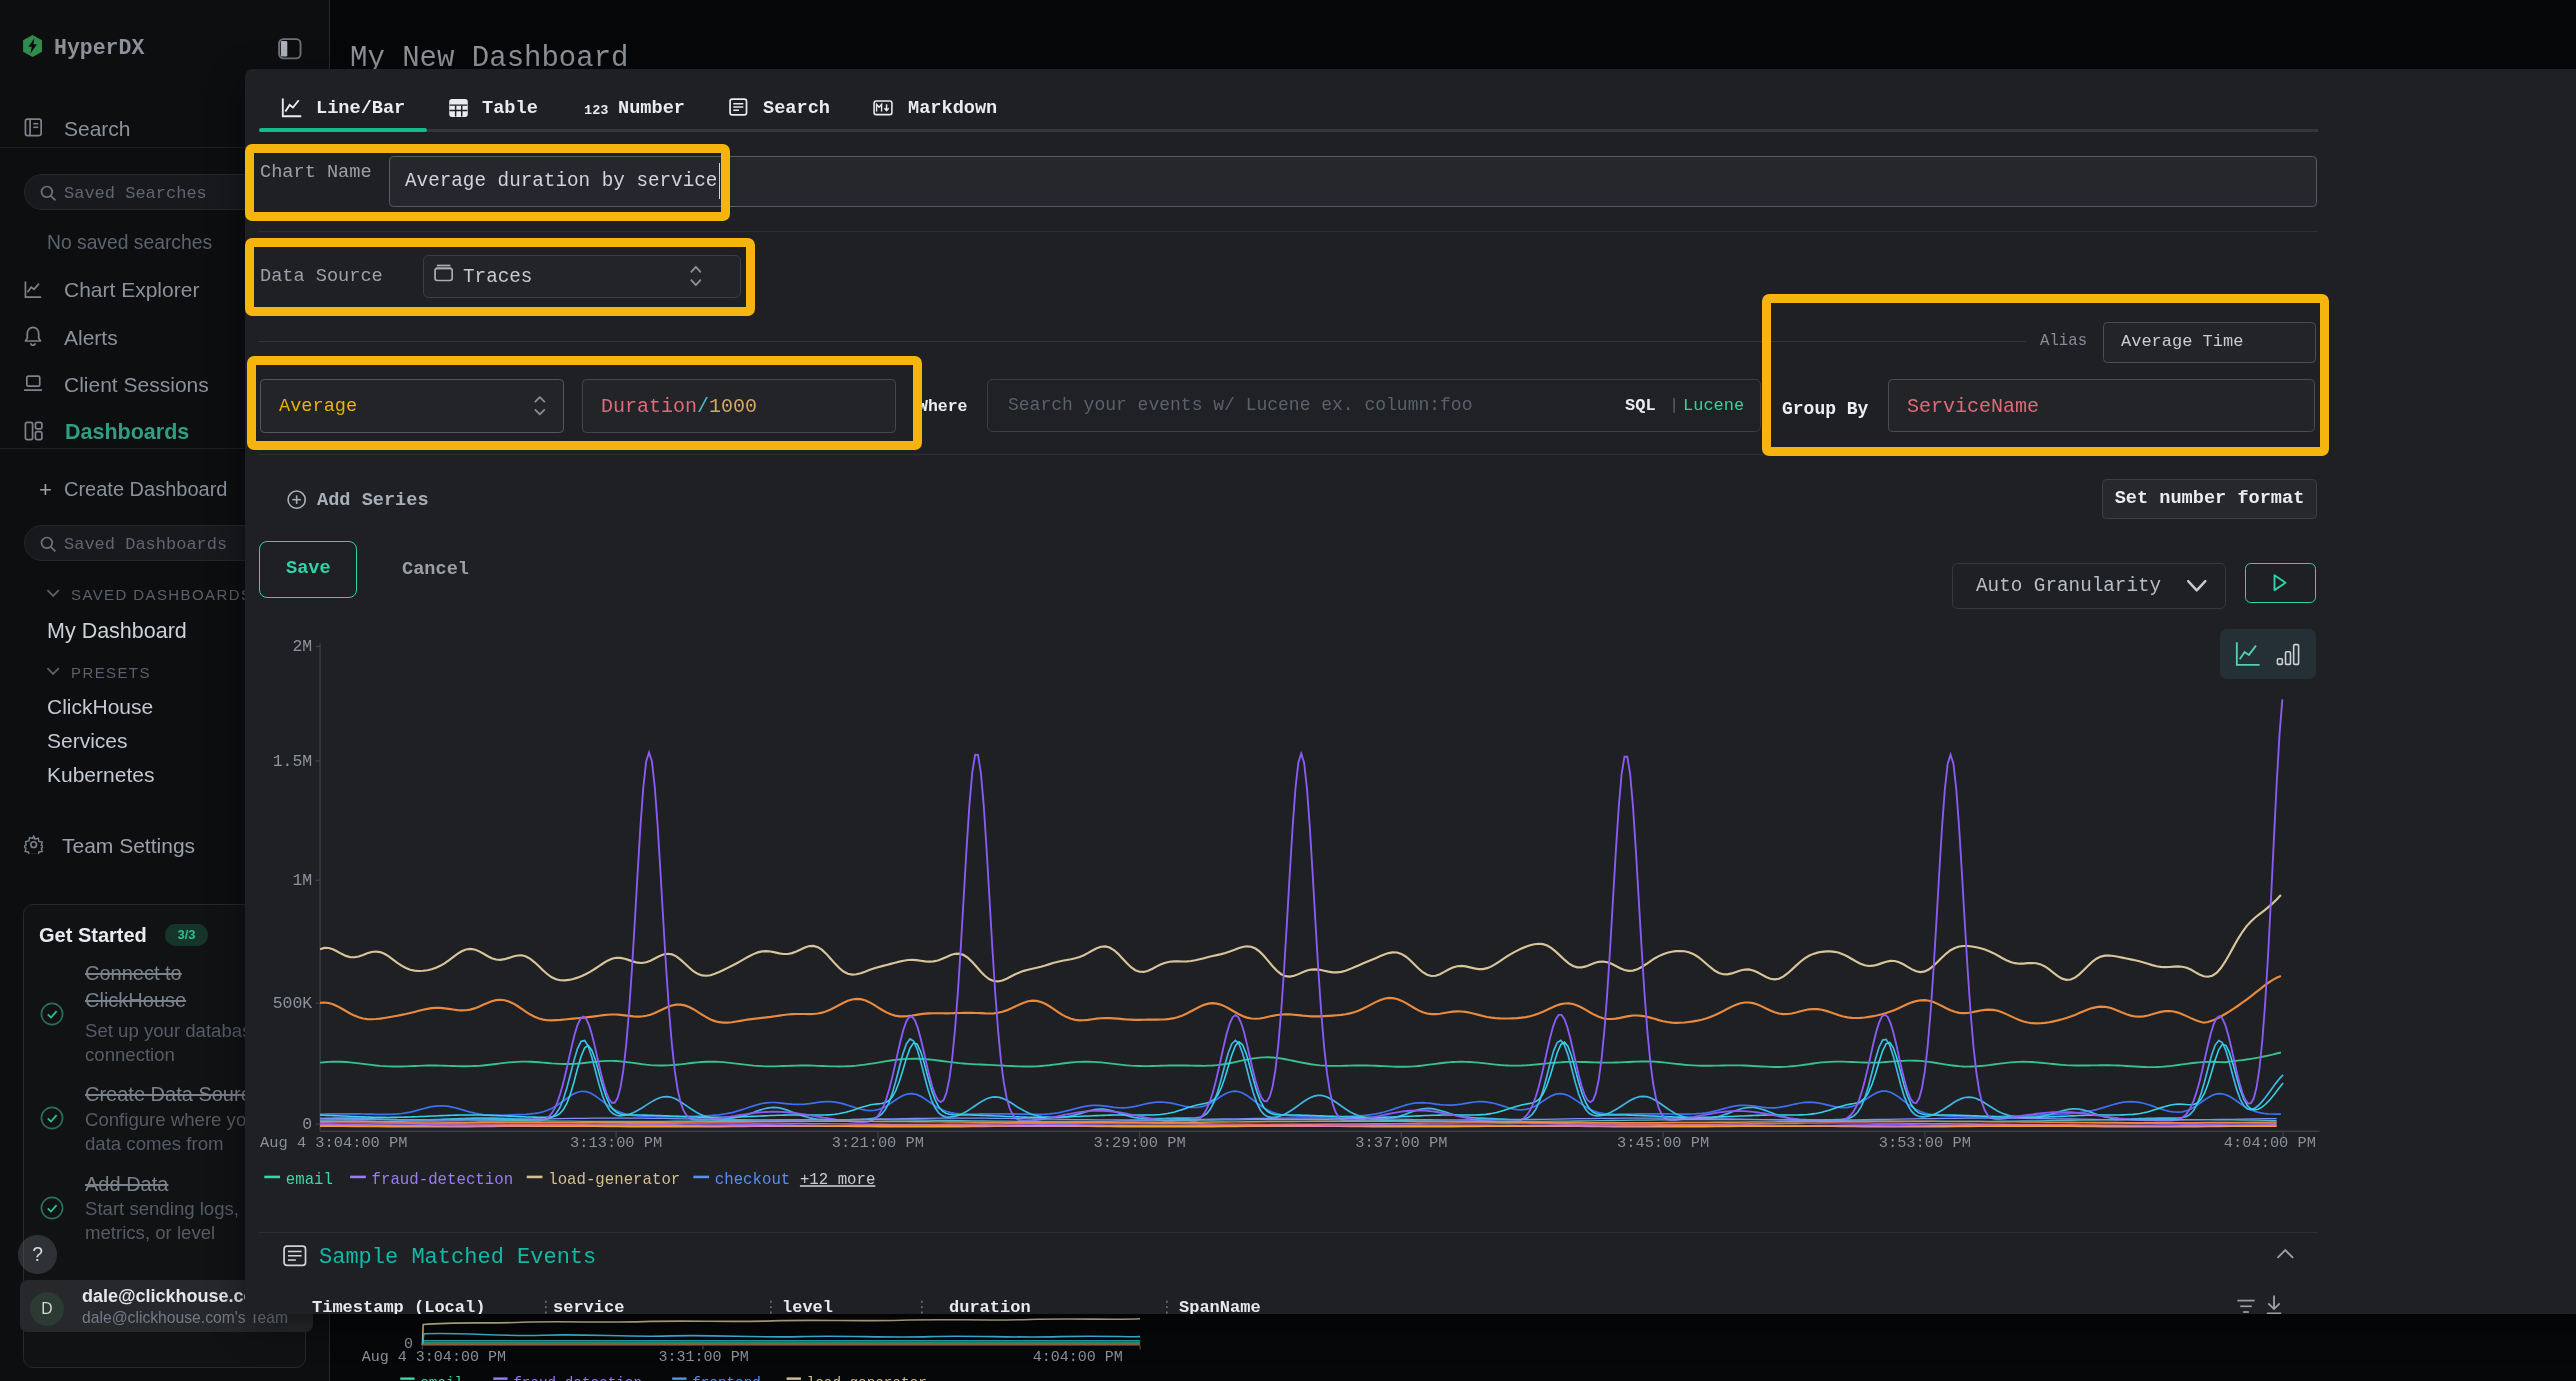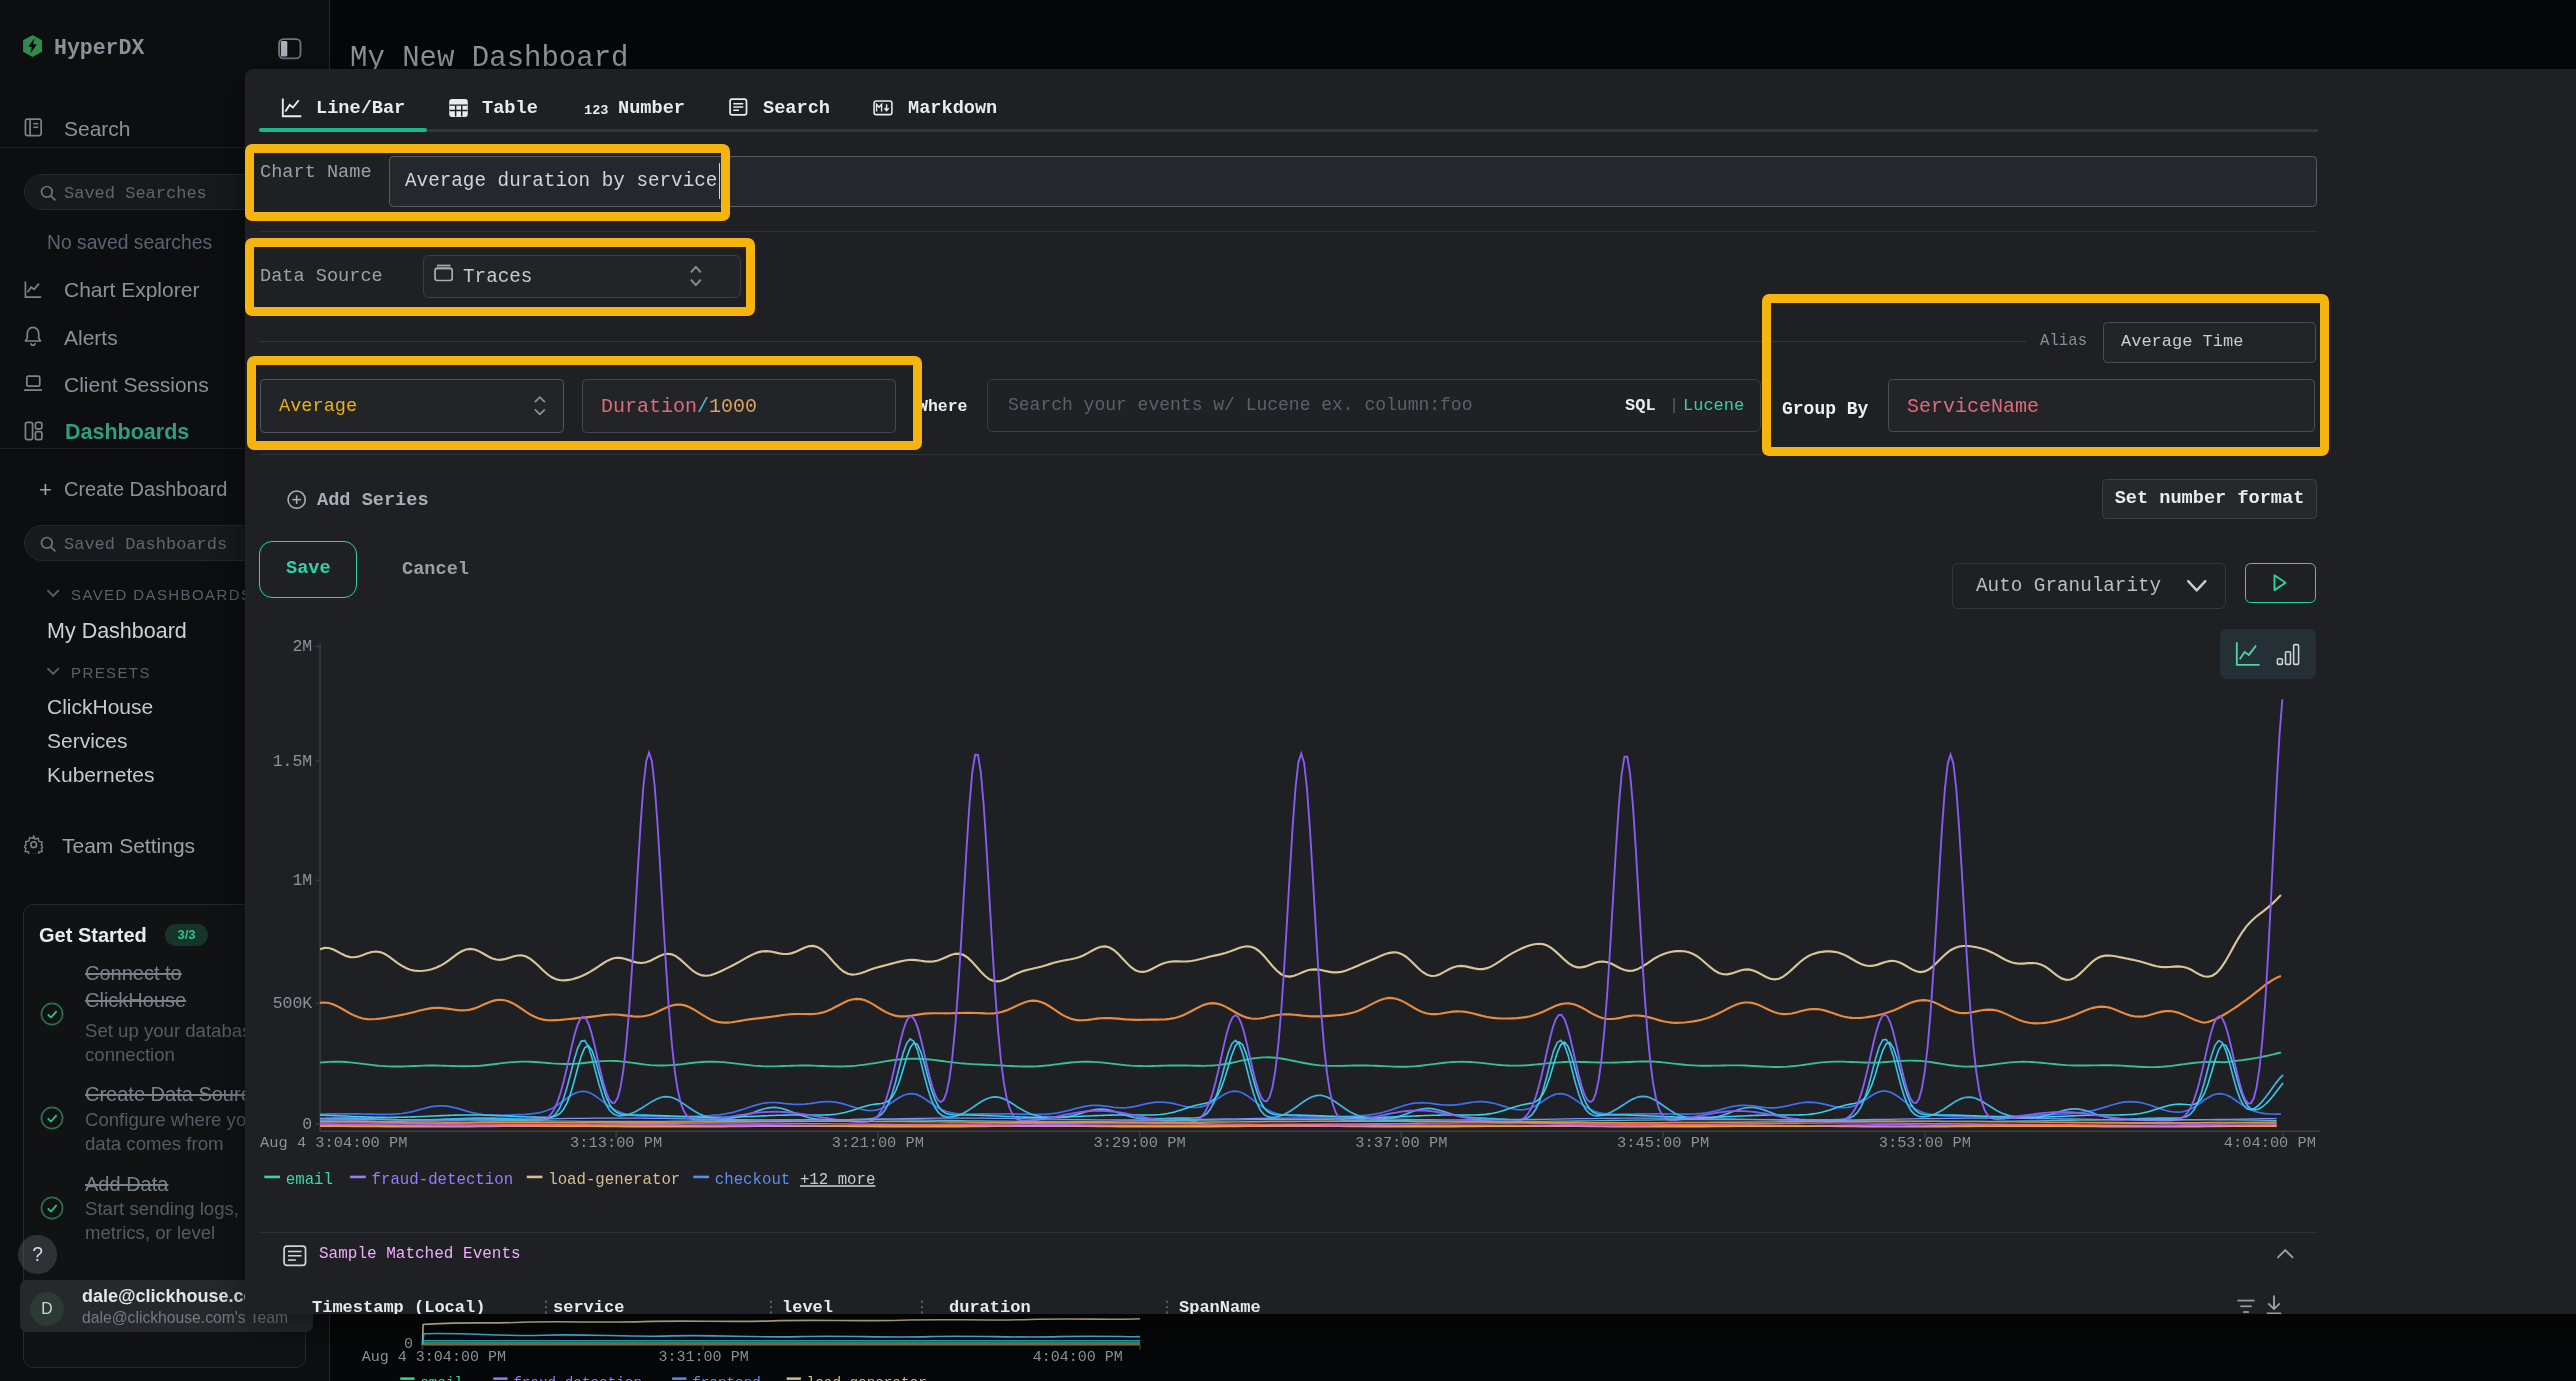--- a/index.html
+++ b/index.html
@@ -284,21 +284,21 @@
   <div class="msep" style="top:385px"></div>
 
   <svg class="abs" style="left:42px;top:421px" width="19.3" height="19.3" viewBox="0 0 27 27">
         <circle cx="13.5" cy="13.5" r="12" fill="none" stroke="#a9afb7" stroke-width="2.2"></circle>
         <line x1="13.5" y1="7.5" x2="13.5" y2="19.5" stroke="#a9afb7" stroke-width="2.2"></line>
         <line x1="7.5" y1="13.5" x2="19.5" y2="13.5" stroke="#a9afb7" stroke-width="2.2"></line>
       </svg>
   <div class="abs mono b" style="left:72px;top:421px;font-size:18.6px;color:#a9afb7">Add Series</div>
   <div class="abs" style="left:1857px;top:410px;width:215px;height:40px;background:#26282c;border:1.4px solid #3c3f45;border-radius:4.3px;text-align:center;line-height:37px"><span class="mono b" style="font-size:18.6px;color:#e9ebee">Set number format</span></div>
 
-  <div class="abs" style="left:14.3px;top:472px;width:98px;height:57px;border:1.4px solid #2cd4a6;border-radius:13px;text-align:center;line-height:54px"><span class="mono b" style="font-size:18.6px;color:#2cd4a6">Save</span></div>
+  <div class="abs" style="left:14.3px;top:472px;width:98px;height:57px;border:1.4px solid #2cd4a6;border-radius:8px;text-align:center;line-height:54px"><span class="mono b" style="font-size:18.6px;color:#2cd4a6">Save</span></div>
   <div class="abs mono b" style="left:157px;top:490px;font-size:18.6px;color:#9aa0a6">Cancel</div>
 
   <div class="abs" style="left:1707px;top:494px;width:274px;height:46px;border:1.4px solid #36383e;border-radius:5.7px"></div>
   <div class="abs mono" style="left:1731px;top:506px;font-size:19.3px;color:#b9bec5">Auto Granularity</div>
   <svg class="abs" style="left:1941px;top:510px" width="21.5" height="14.3" viewBox="0 0 30 20">
         <path d="M3 3 L15 16 L27 3" fill="none" stroke="#c6cbd1" stroke-width="3.4" stroke-linecap="round" stroke-linejoin="round"></path>
       </svg>
   <div class="abs" style="left:2000px;top:494px;width:71px;height:40px;border:1.4px solid #2cd4a6;border-radius:5.7px"></div>
   <svg class="abs" style="left:2027px;top:504px" width="15.7" height="19.3" viewBox="0 0 22 27">
         <path d="M3.5 3 L19 13.5 L3.5 24 Z" fill="none" stroke="#2cd4a6" stroke-width="2.6" stroke-linejoin="round"></path>
@@ -379,21 +379,21 @@
     </g>
   </svg>
 
   <div class="msep" style="top:1163px"></div>
   <svg class="abs" style="left:38px;top:1176px" width="23.6" height="21.5" viewBox="0 0 33 30">
         <rect x="1.5" y="1.5" width="30" height="27" rx="4" fill="none" stroke="#d0d4d9" stroke-width="2.4"></rect>
         <line x1="7" y1="9" x2="26" y2="9" stroke="#d0d4d9" stroke-width="2.2"></line>
         <line x1="7" y1="15" x2="26" y2="15" stroke="#d0d4d9" stroke-width="2.2"></line>
         <line x1="7" y1="21" x2="18" y2="21" stroke="#d0d4d9" stroke-width="2.2"></line>
       </svg>
-  <div class="abs mono" style="left:74px;top:1176px;font-size:16px;color:#f0abfc">Sample Matched Events</div>
+  <div class="abs mono" style="left:74px;top:1176px;font-size:22px;color:#14b8a6">Sample Matched Events</div>
   <svg class="abs" style="left:2031px;top:1179px" width="18.6" height="11.4" viewBox="0 0 26 16">
         <path d="M2 14 L13 3 L24 14" fill="none" stroke="#9aa0a6" stroke-width="2.6"></path>
       </svg>
 
   <div class="abs mono b" style="left:67px;top:1229px;font-size:17px;color:#e6e9ec">Timestamp (Local)</div>
   <div class="abs mono" style="left:293px;top:1228px;font-size:15.7px;color:#6b727c">⋮</div>
   <div class="abs mono b" style="left:308px;top:1229px;font-size:17px;color:#e6e9ec">service</div>
   <div class="abs mono" style="left:518px;top:1228px;font-size:15.7px;color:#6b727c">⋮</div>
   <div class="abs mono b" style="left:537px;top:1229px;font-size:17px;color:#e6e9ec">level</div>
   <div class="abs mono" style="left:669px;top:1228px;font-size:15.7px;color:#6b727c">⋮</div>

